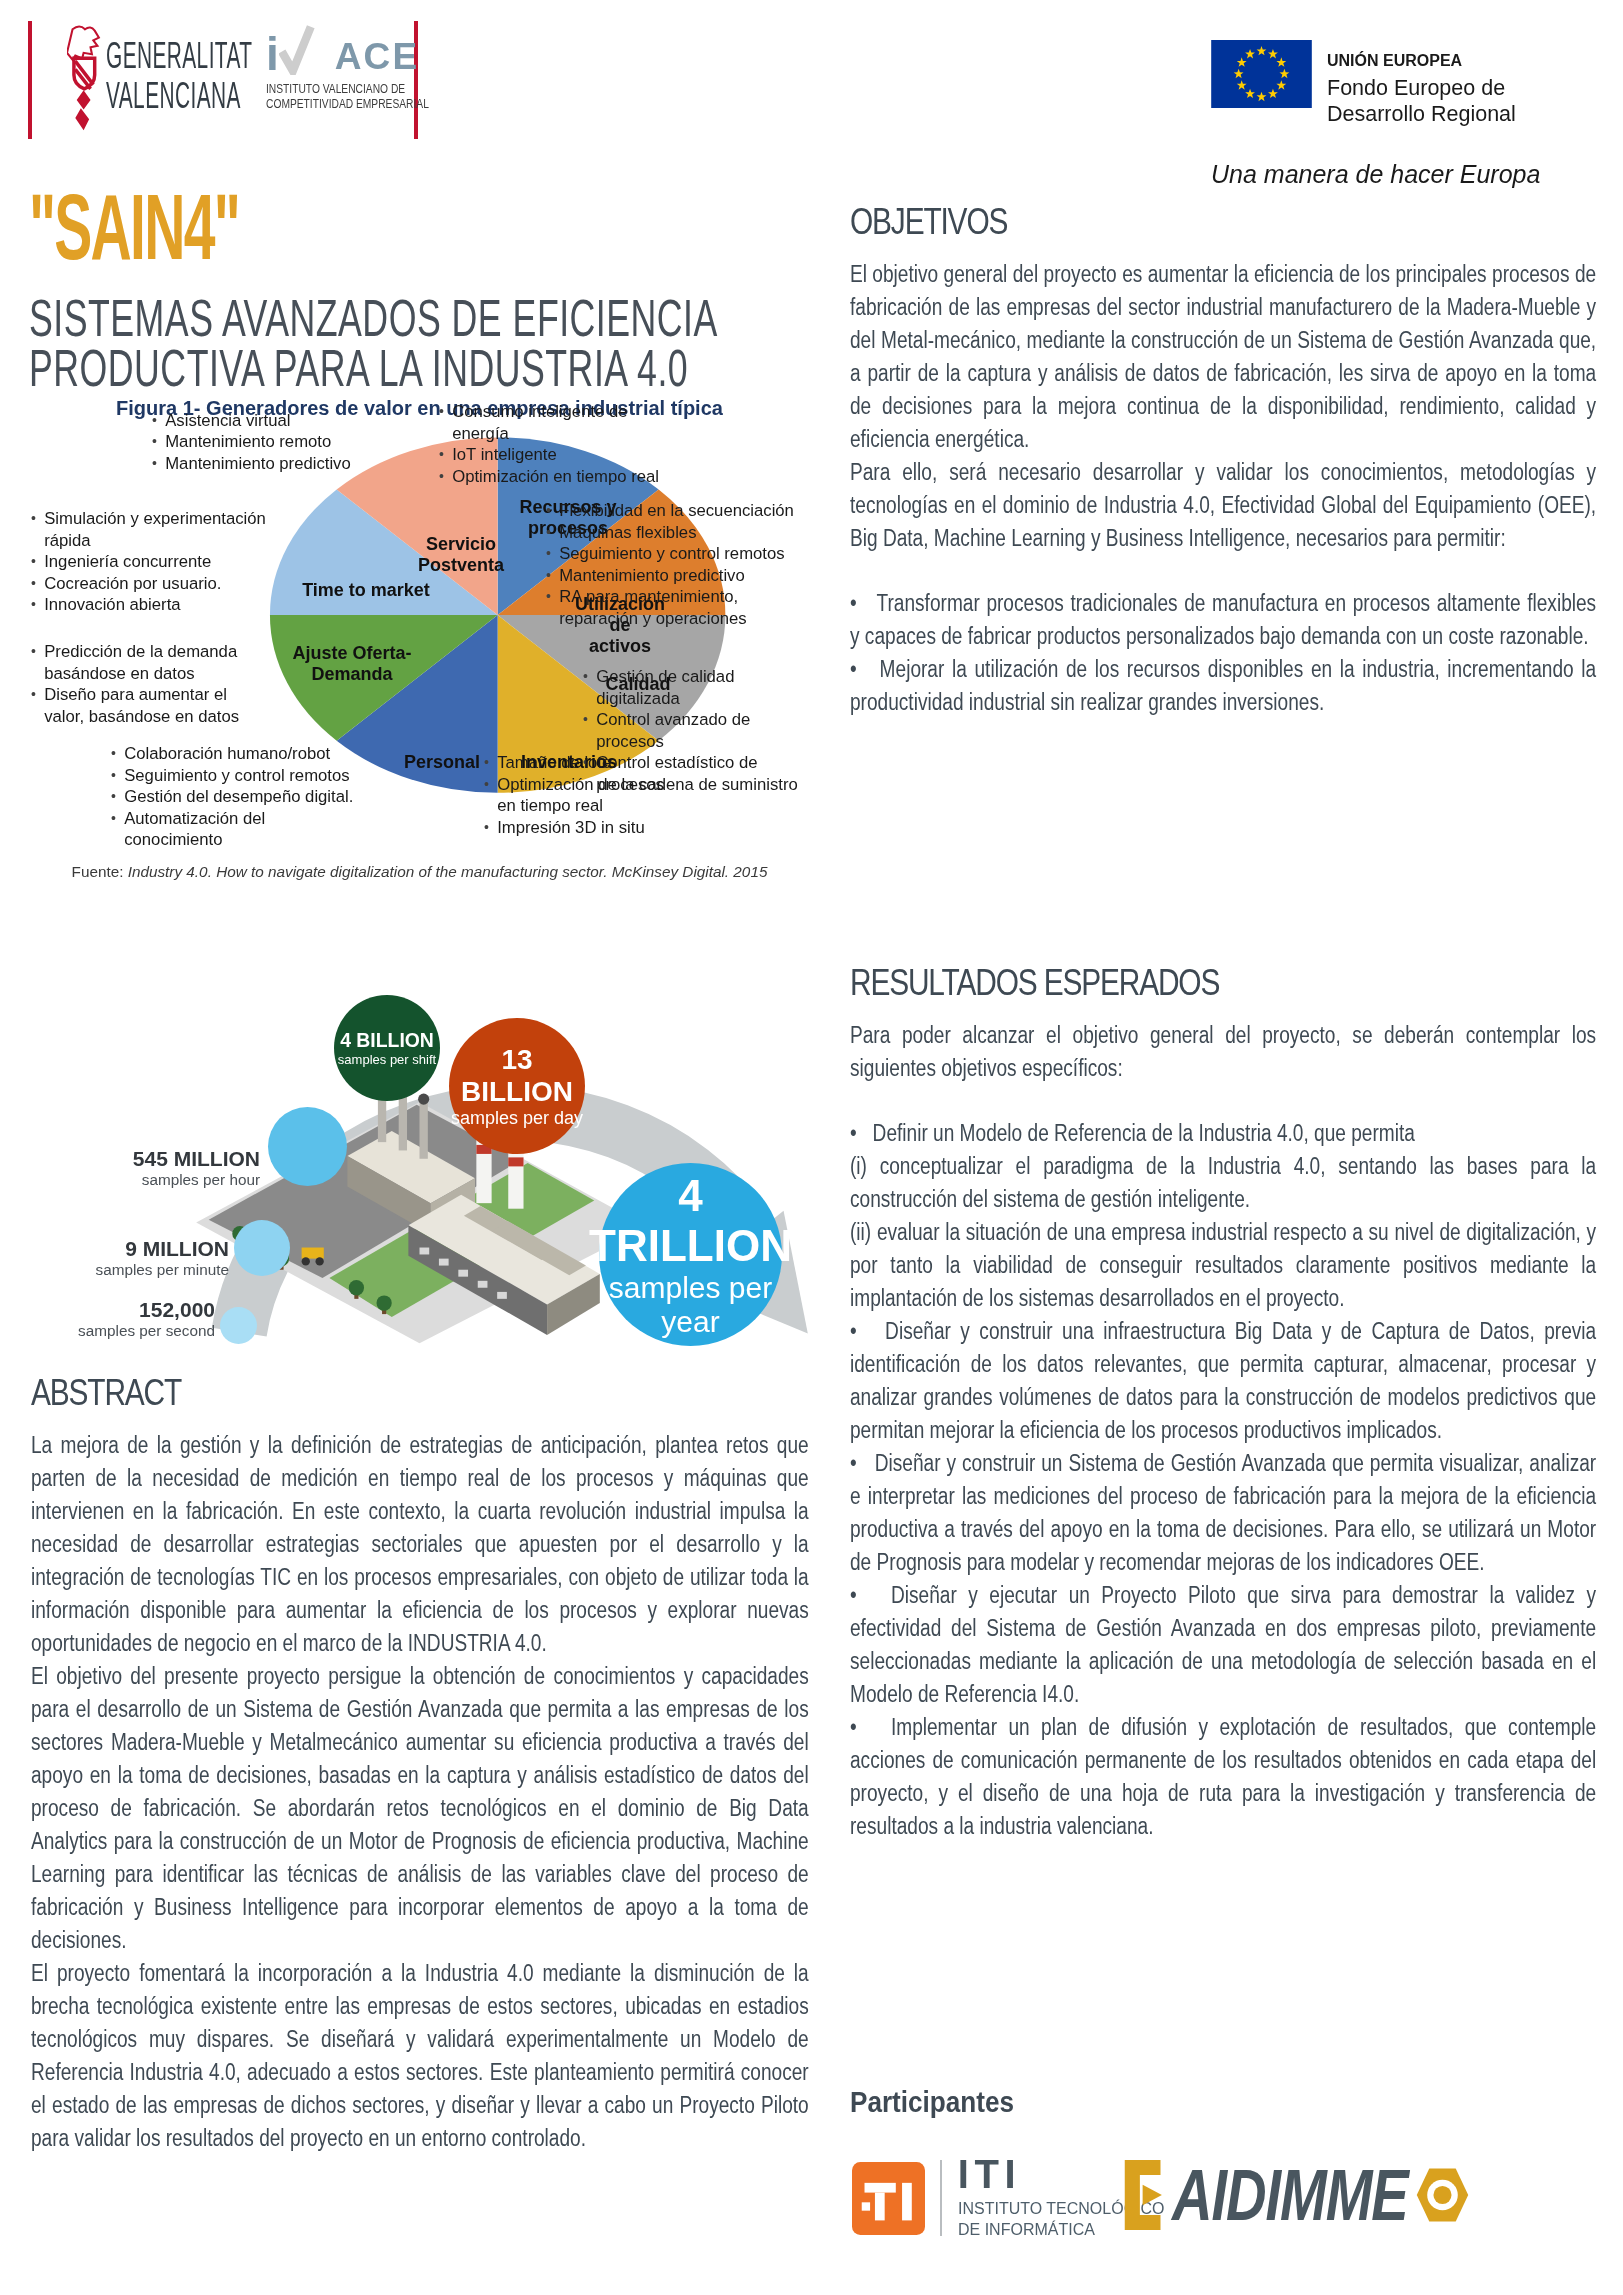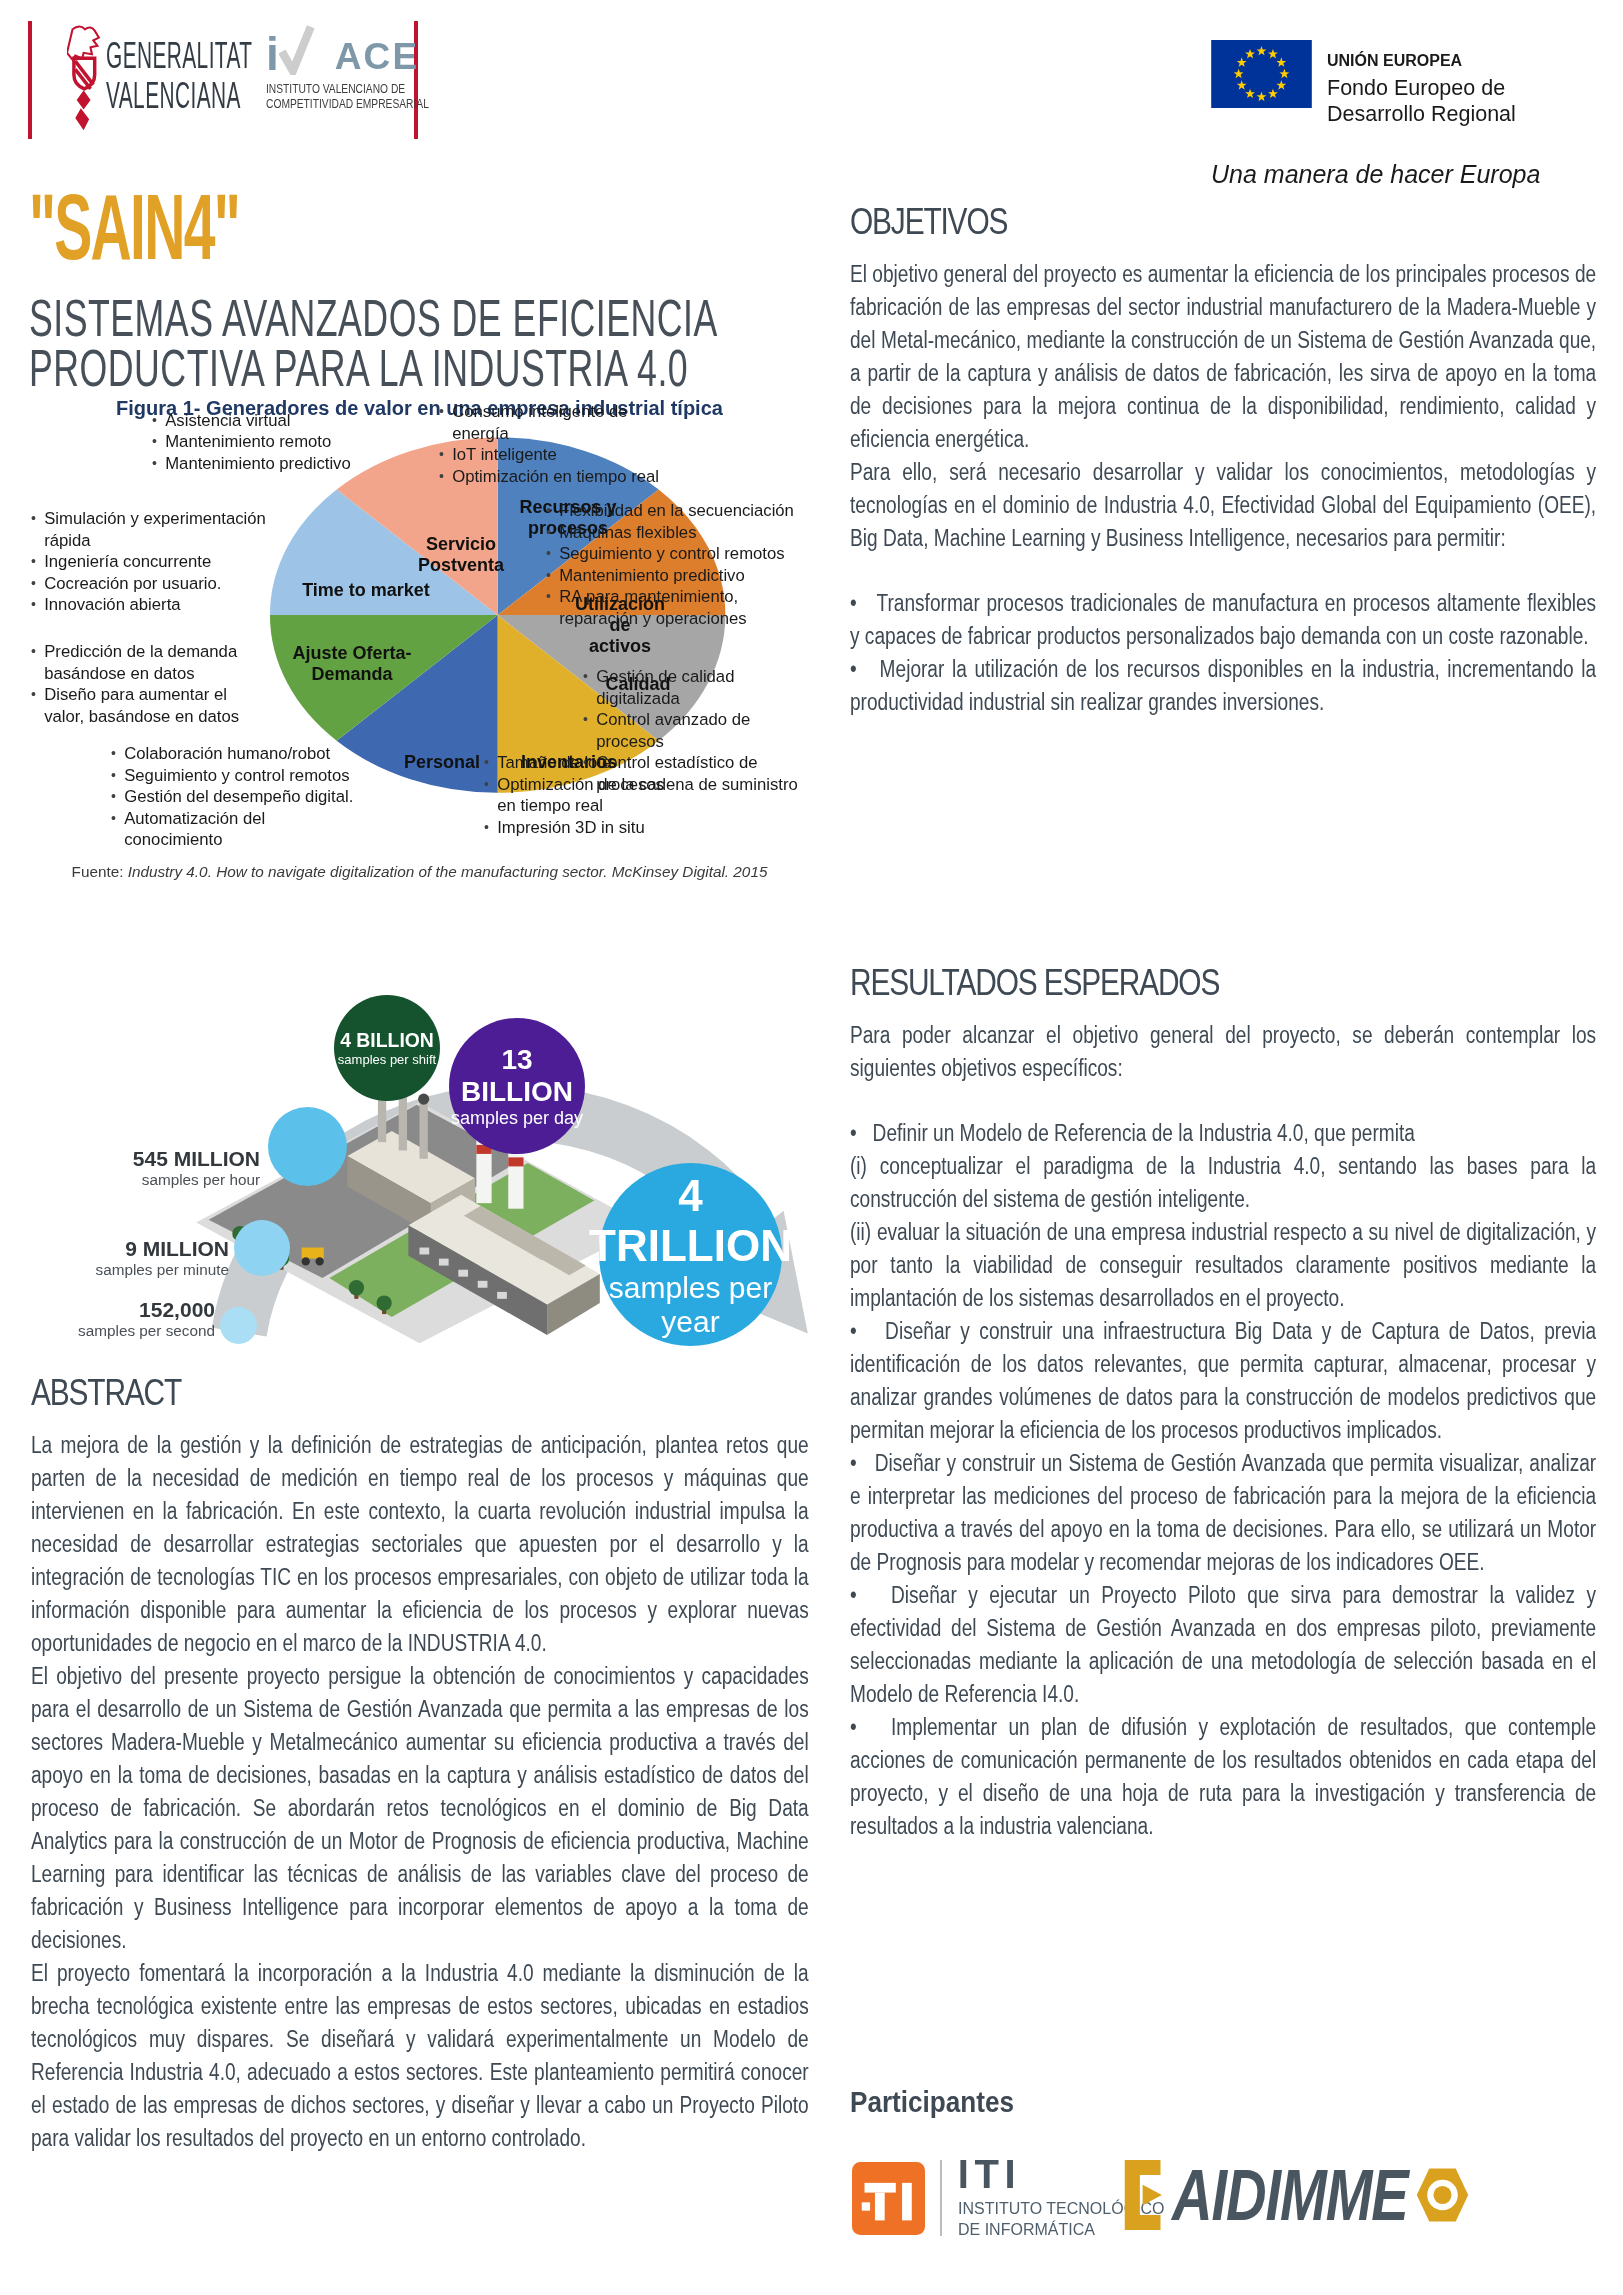--- a/index.html
+++ b/index.html
@@ -332,21 +332,21 @@
     </g>
   </svg>
 
   <div class="icircle" style="left:189px;top:384px;width:37px;height:37px;background:#A9DEF5"></div>
   <div class="icircle" style="left:203px;top:297px;width:56px;height:56px;background:#8ED3F1"></div>
   <div class="icircle" style="left:237px;top:184px;width:79px;height:79px;background:#5BC0EA"></div>
   <div class="icircle" style="left:303px;top:72px;width:106px;height:106px;background:#14532d">
     <div class="v" style="font-size:19.4px">4 BILLION</div>
     <div style="font-size:13px">samples per shift</div>
   </div>
-  <div class="icircle" style="left:418px;top:95px;width:136px;height:136px;background:#4c1d95">
+  <div class="icircle" style="left:418px;top:95px;width:136px;height:136px;background:#c2410c">
     <div class="v" style="font-size:28px">13 BILLION</div>
     <div style="font-size:18px">samples per day</div>
   </div>
   <div class="icircle" style="left:568px;top:240px;width:183px;height:183px;background:#29A9E0">
     <div class="v" style="font-size:44px">4 TRILLION</div>
     <div style="font-size:30px">samples per year</div>
   </div>
 
   <div class="ilabel" style="left:28px;top:224px;width:201px">
     <div class="v">545 MILLION</div>

